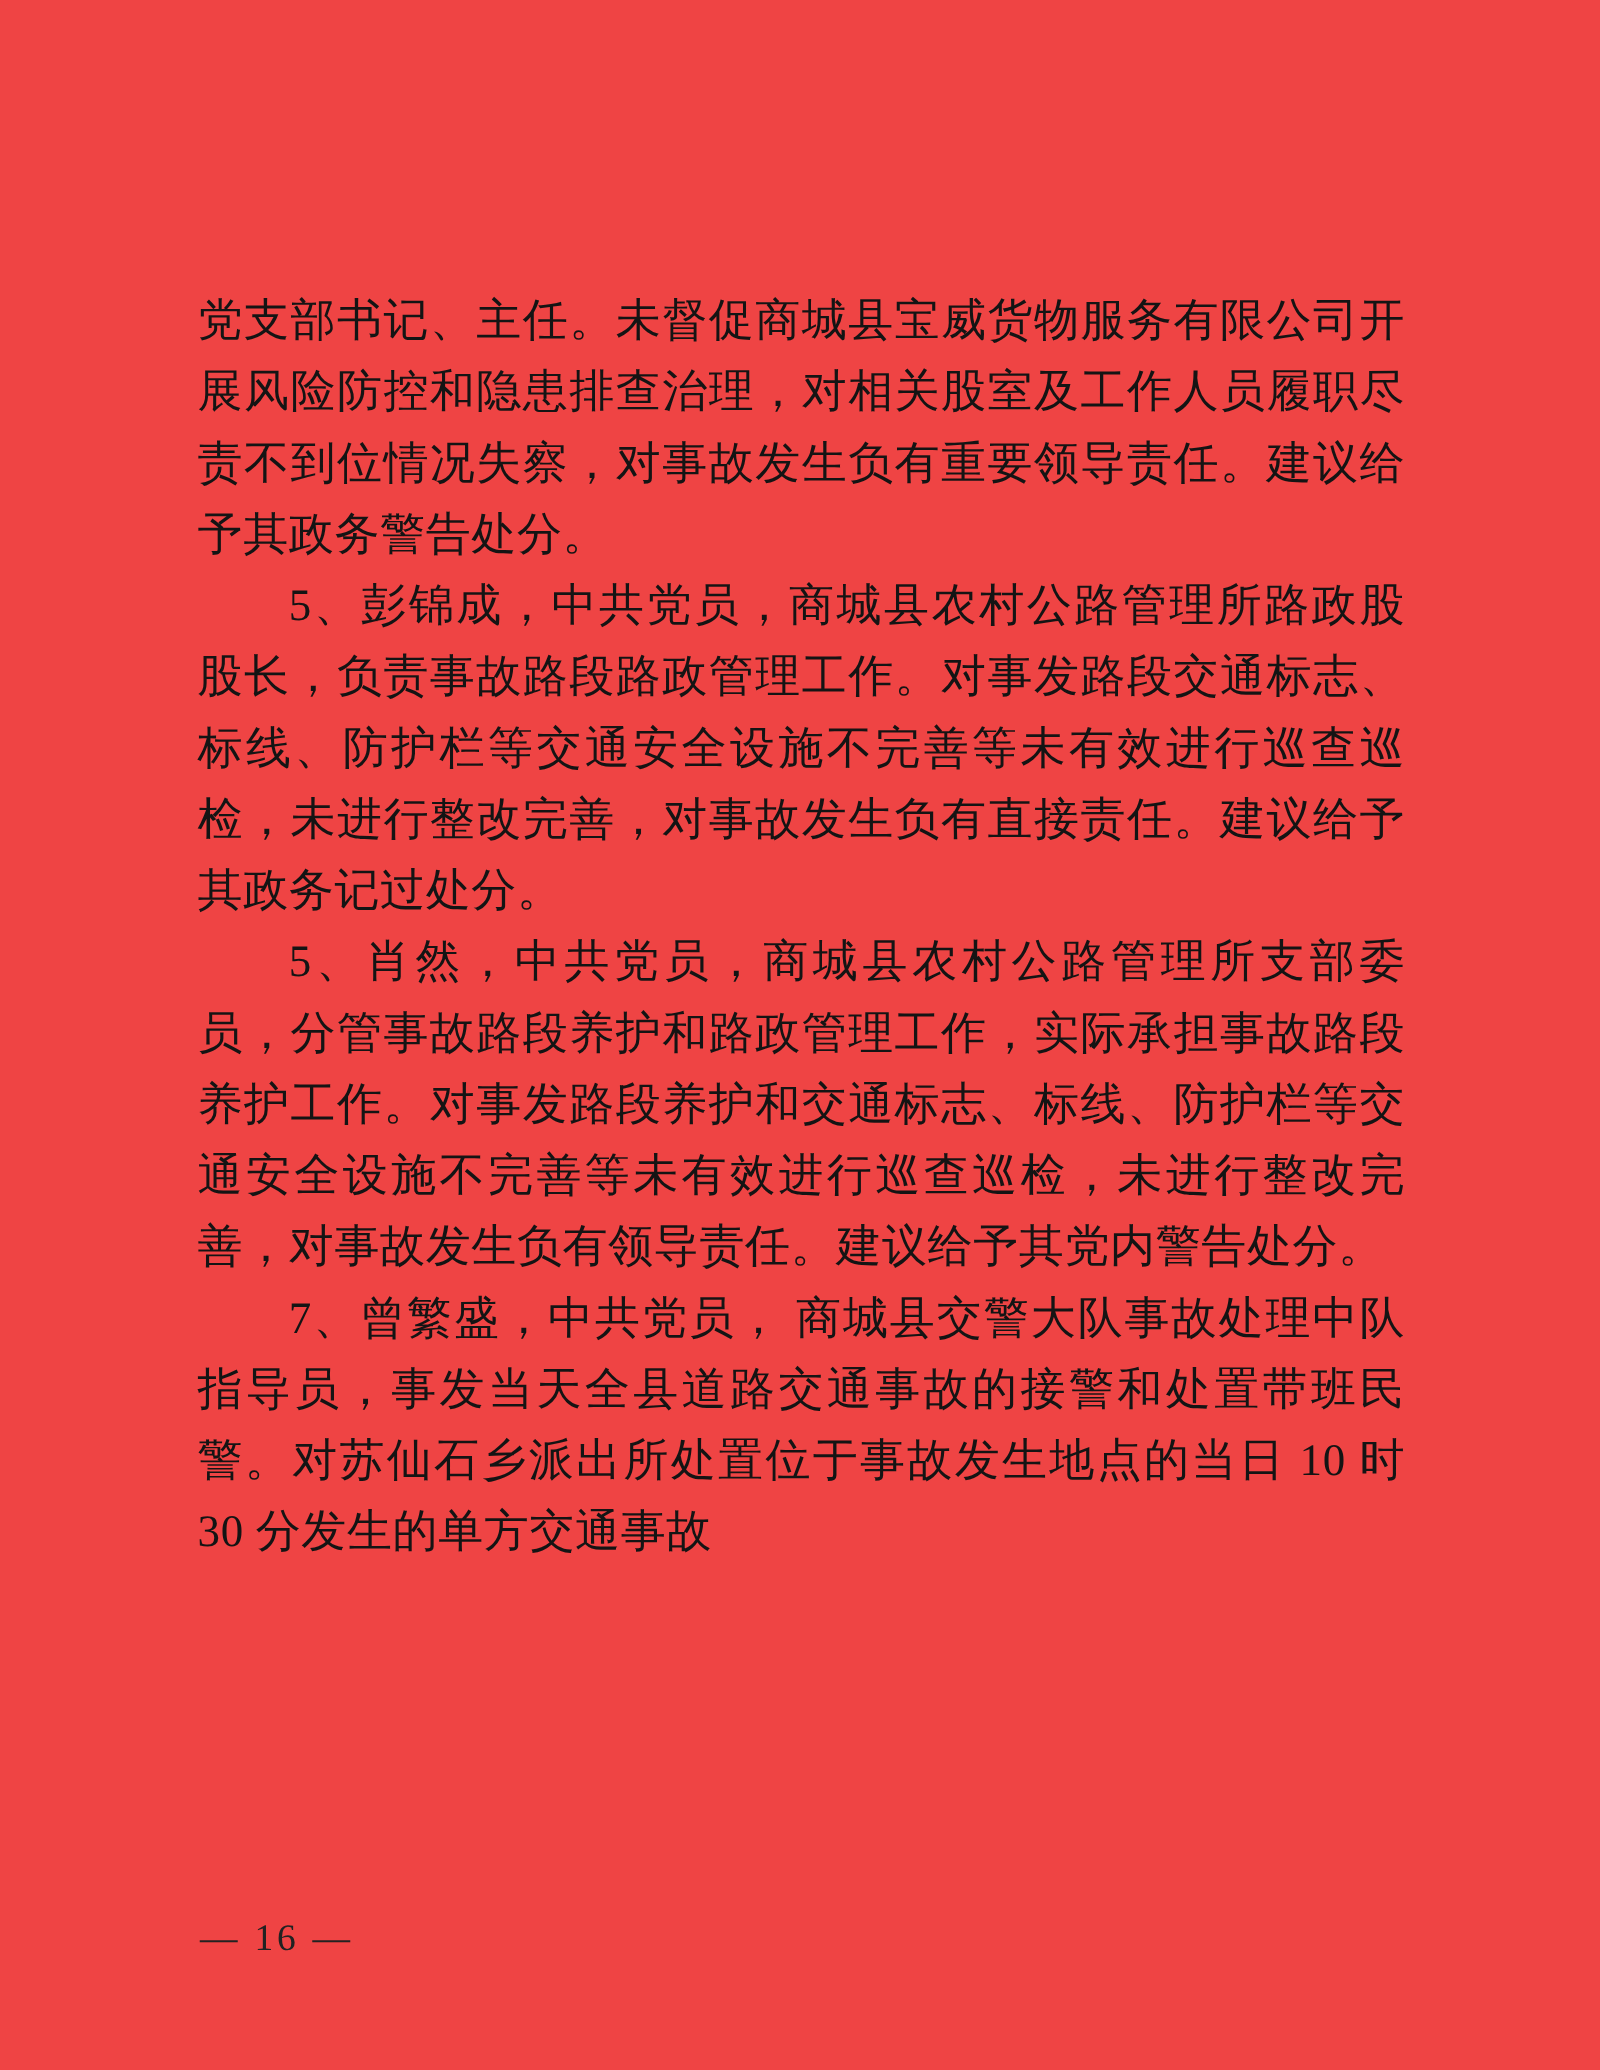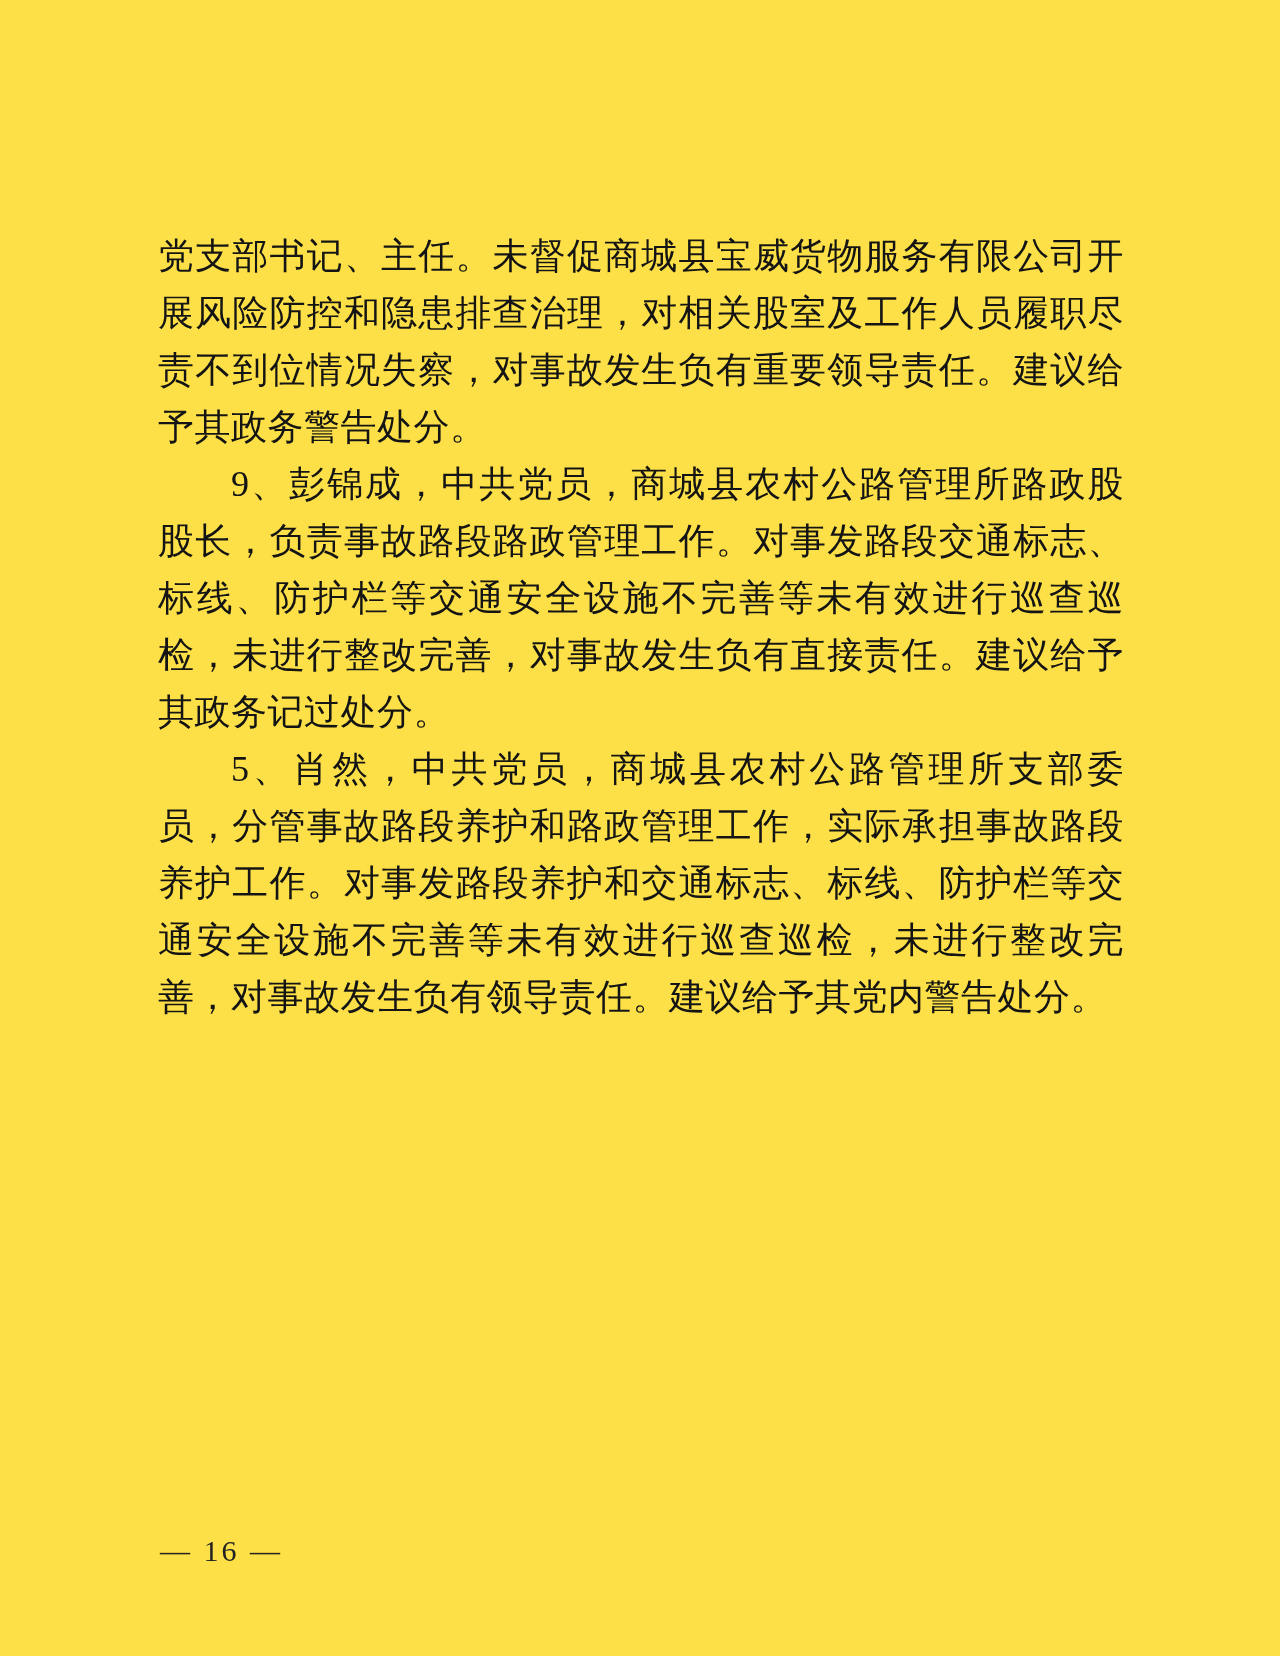--- a/index.html
+++ b/index.html
@@ -10,21 +10,21 @@
     width: 1280px;
     height: 1656px;
     background: #ffffff;
     position: relative;
     font-family: "Liberation Serif", serif;
     overflow: hidden;
   }
   .document-page {
     position: absolute;
     inset: 0;
-    background: #fde047;
+    background: #ef4444;
   }
   .document-body {
     position: absolute;
     left: 158px;
     top: 228px;
     width: 966px;
     color: #141414;
     font-size: 36px;
     line-height: 57px;
     text-align: justify;
@@ -49,19 +49,20 @@
     font-family: "Liberation Serif", serif;
   }
 </style>
 </head>
 <body>
 
 <main class="document-page">
 
   <section class="document-body">
     <p>党支部书记、主任。未督促商城县宝威货物服务有限公司开展风险防控和隐患排查治理，对相关股室及工作人员履职尽责不到位情况失察，对事故发生负有重要领导责任。建议给予其政务警告处分。</p>
-    <p class="indent">9、彭锦成，中共党员，商城县农村公路管理所路政股股长，负责事故路段路政管理工作。对事发路段交通标志、标线、防护栏等交通安全设施不完善等未有效进行巡查巡检，未进行整改完善，对事故发生负有直接责任。建议给予其政务记过处分。</p>
+    <p class="indent">5、彭锦成，中共党员，商城县农村公路管理所路政股股长，负责事故路段路政管理工作。对事发路段交通标志、标线、防护栏等交通安全设施不完善等未有效进行巡查巡检，未进行整改完善，对事故发生负有直接责任。建议给予其政务记过处分。</p>
     <p class="indent">5、肖然，中共党员，商城县农村公路管理所支部委员，分管事故路段养护和路政管理工作，实际承担事故路段养护工作。对事发路段养护和交通标志、标线、防护栏等交通安全设施不完善等未有效进行巡查巡检，未进行整改完善，对事故发生负有领导责任。建议给予其党内警告处分。</p>
+    <p class="indent">7、曾繁盛，中共党员， 商城县交警大队事故处理中队指导员，事发当天全县道路交通事故的接警和处置带班民警。对苏仙石乡派出所处置位于事故发生地点的当日 10 时 30 分发生的单方交通事故</p>
   </section>
 
   <div class="page-number">— 16 —</div>
 
 </main>
 
 </body></html>

